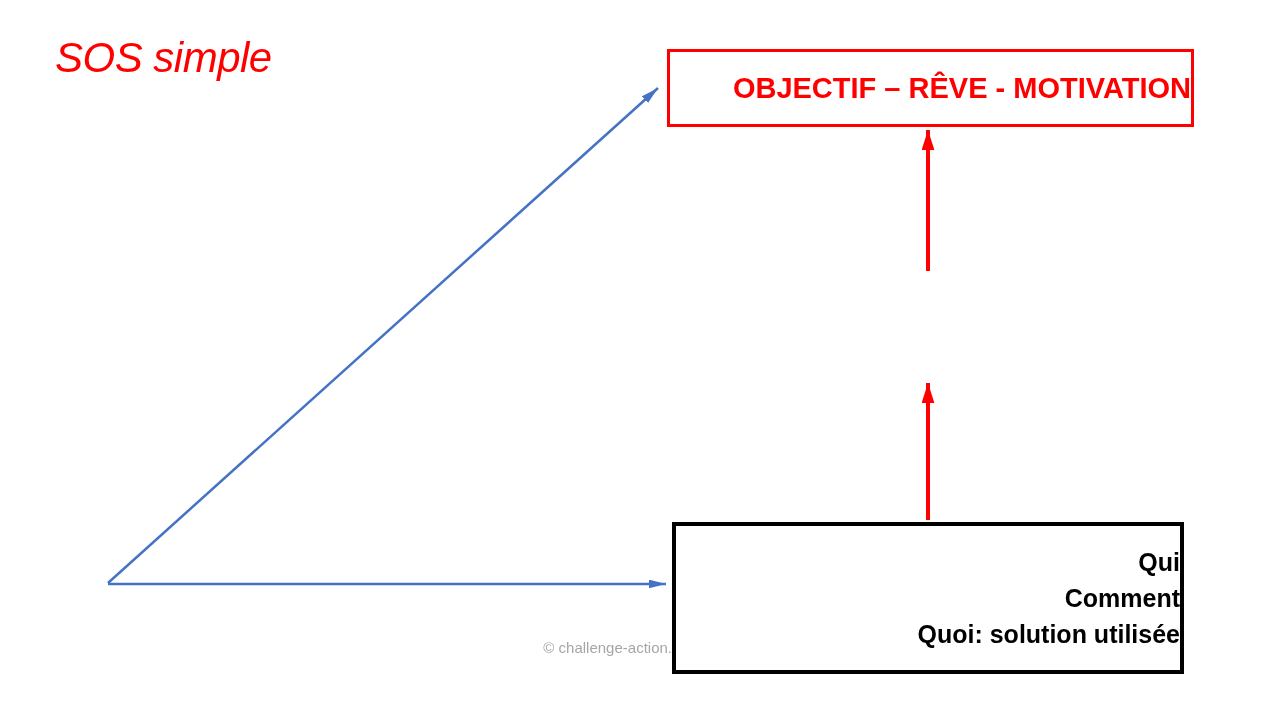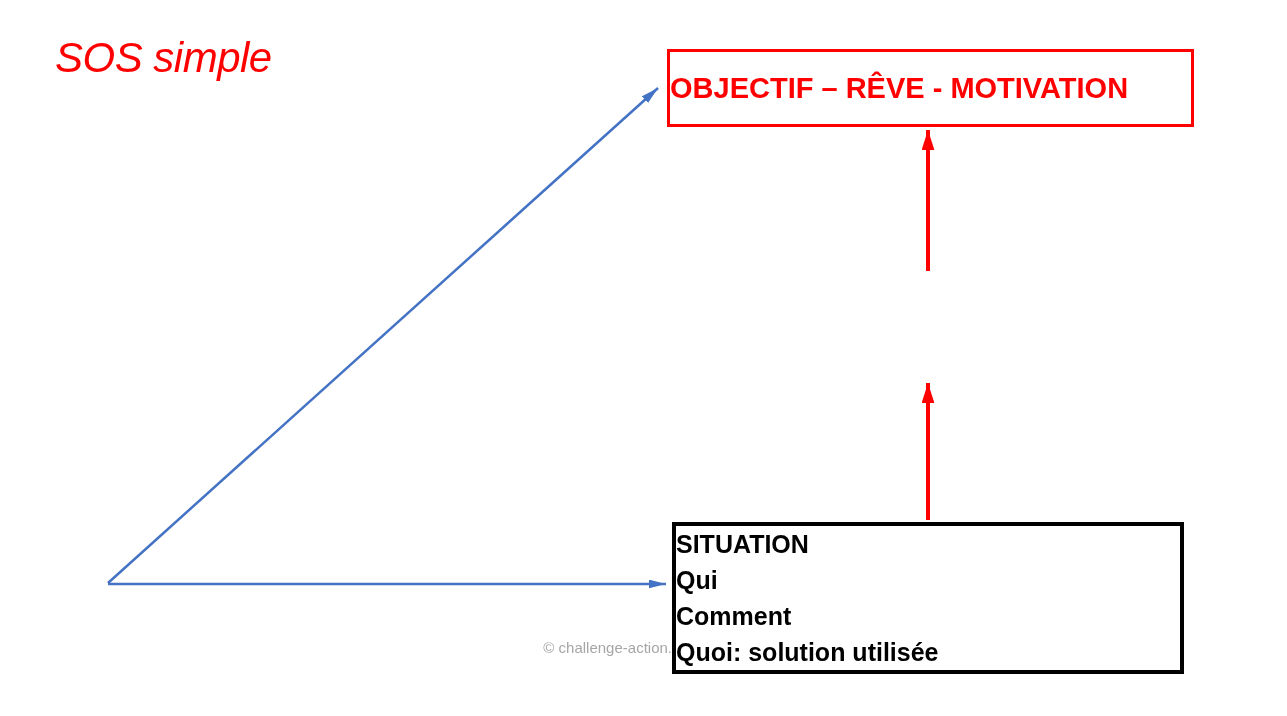--- a/index.html
+++ b/index.html
@@ -32,21 +32,21 @@
     inset: 0;
     width: 1287px;
     height: 716px;
     z-index: 1;
   }
 
   .box {
     position: absolute;
     display: flex;
     flex-direction: column;
-    align-items: flex-start;
+    align-items: flex-end;
     justify-content: center;
     text-align: center;
     background: #FFFFFF;
     z-index: 2;
     font-weight: 700;
   }
 
   .box-objectif {
     left: 667px;
     top: 49px;
@@ -115,21 +115,20 @@
 
     <line x1="928" y1="271" x2="928" y2="130" stroke="#FF0000" stroke-width="4" marker-end="url(#arrowRed)"></line>
   </svg>
 
   <div class="box box-objectif">
     <div>OBJECTIF – RÊVE - MOTIVATION</div>
   </div>
 
 
   <div class="box box-situation">
-    <div>SITUATION</div>
     <div>Qui</div>
     <div>Comment</div>
     <div>Quoi: solution utilisée</div>
   </div>
 
   <div class="watermark">© challenge-action.</div>
 
 </div>
 
 </body></html>

